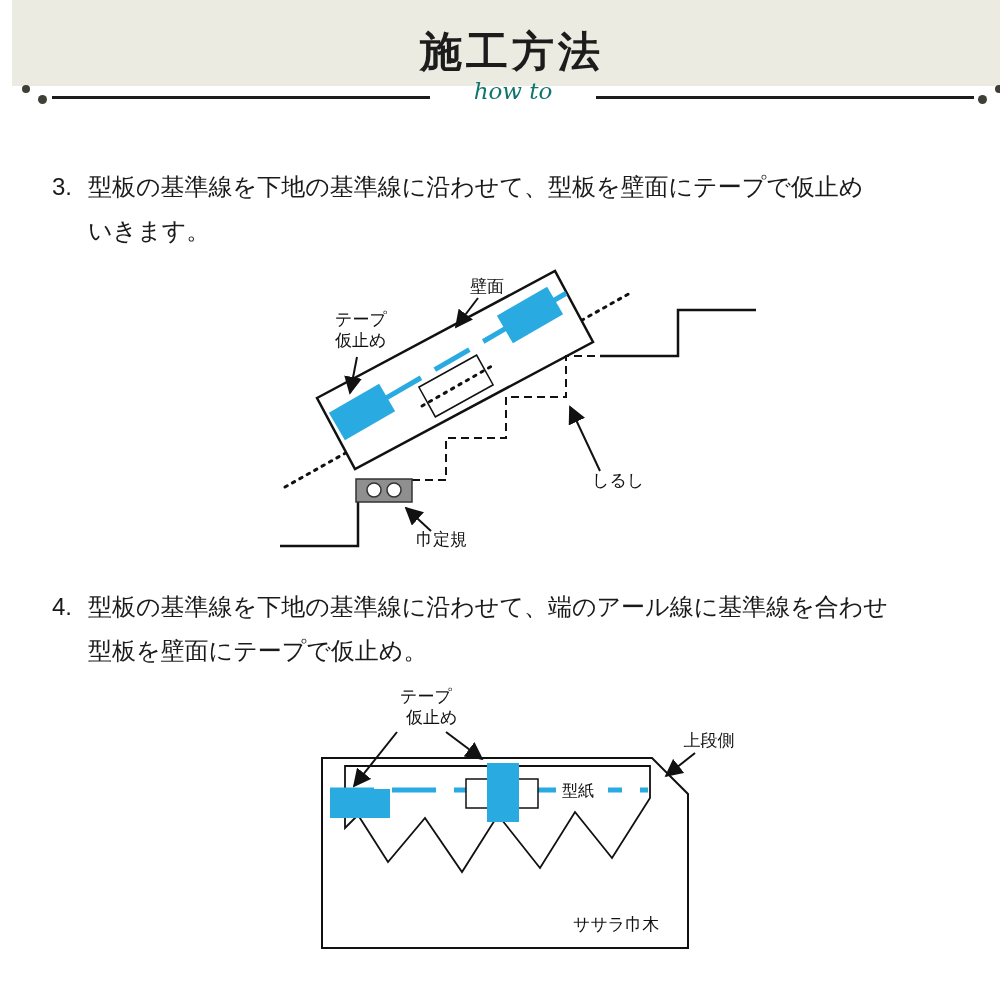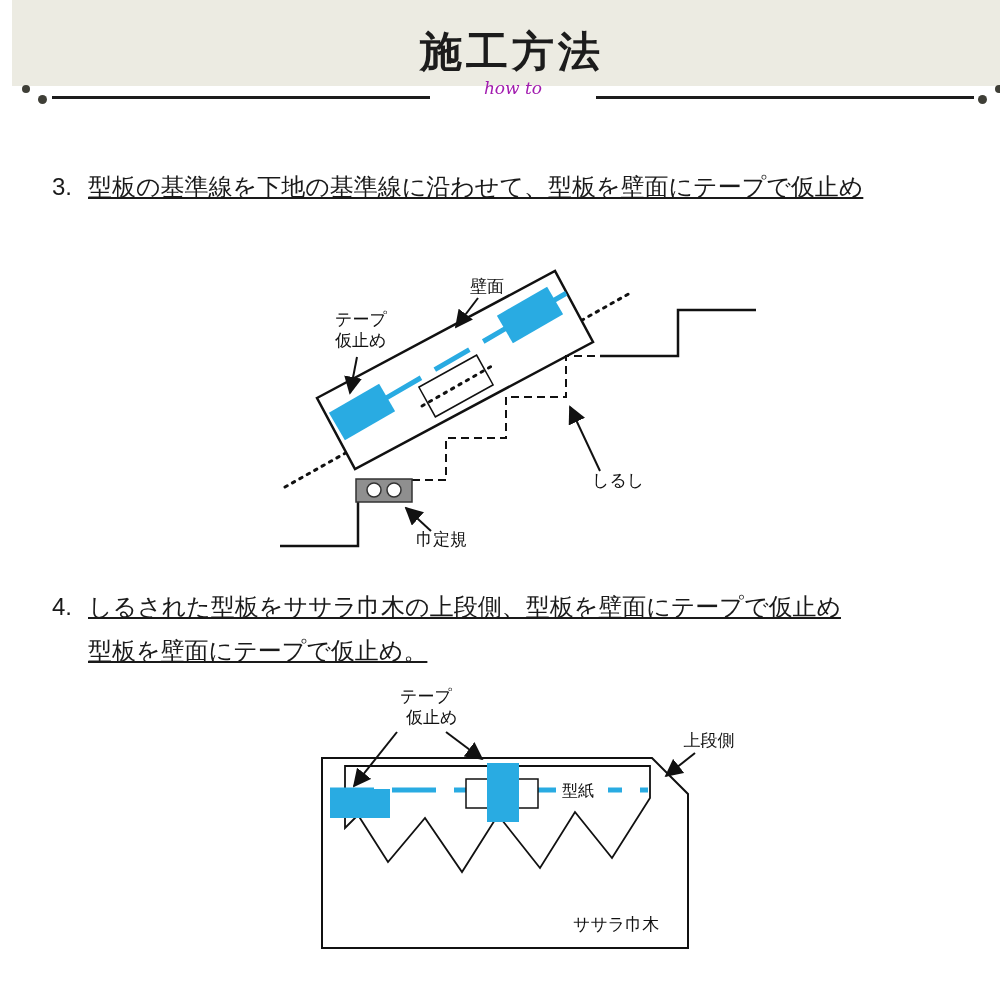--- a/index.html
+++ b/index.html
@@ -18,32 +18,32 @@
     text-align:center; font-size:42px; font-weight:bold;
     letter-spacing:4px; color:#1c1c1c;
   }
   .rule { position:absolute; top:96px; height:3px; background:#1c1c1c; }
   .rule.left  { left:40px;  width:378px; }
   .rule.right { left:584px; width:378px; }
   .howto {
     position:absolute; top:78px; left:418px; width:166px;
     text-align:center;
     font-family:"DejaVu Serif","Liberation Serif",serif;
-    font-style:italic; font-size:17px; color:#a21caf;
+    font-style:italic; font-size:23px; color:#0f766e;
   }
   .dot { position:absolute; border-radius:50%; background:#3f3f37; }
   .dot.d1 { left:10px;  top:85px; width:8px;  height:8px; }
   .dot.d2 { left:26px;  top:95px; width:9px;  height:9px; }
   .dot.d3 { left:966px; top:95px; width:9px;  height:9px; }
   .dot.d4 { left:983px; top:85px; width:8px;  height:8px; }
 
   
   .step { position:absolute; left:52px; display:flex; font-size:24px; line-height:44px; font-weight:500; color:#1a1a1a; }
   .step-num { width:36px; flex:none; }
-  .step-lines { flex:none;text-decoration:underline; }
+  .step-lines { flex:none; }
   .step-3 { top:165px; }
   .step-4 { top:585px; }
 
   
   .diagram1 { position:absolute; left:250px; top:265px; }
   .diagram2 { position:absolute; left:300px; top:680px; }
 
   svg text { font-family:"Liberation Sans","DejaVu Sans",sans-serif; fill:#111; }
 </style>
 </head>
@@ -59,20 +59,21 @@
     <span class="dot d4"></span>
     <div class="rule left"></div>
     <div class="rule right"></div>
     <div class="howto">how to</div>
   </div>
 
   <div class="step step-3">
     <div class="step-num">3.</div>
     <div class="step-lines">
       <div>型板の基準線を下地の基準線に沿わせて、型板を壁面にテープで仮止め</div>
+      <div>いきます。</div>
     </div>
   </div>
 
   <svg class="diagram1" width="530" height="310" viewBox="0 0 530 310">
     <defs>
       <marker id="ah1" viewBox="0 0 10 10" refX="9" refY="5" markerWidth="9" markerHeight="9" orient="auto">
         <path d="M0,0 L10,5 L0,10 z" fill="#111"></path>
       </marker>
     </defs>
 
@@ -116,21 +117,21 @@
     <text x="342" y="221" font-size="17">しるし</text>
     <line x1="350" y1="206" x2="320" y2="142" stroke="#111" stroke-width="2" marker-end="url(#ah1)"></line>
 
     <text x="166" y="280" font-size="17">巾定規</text>
     <line x1="181" y1="266" x2="156" y2="243" stroke="#111" stroke-width="2" marker-end="url(#ah1)"></line>
   </svg>
 
   <div class="step step-4">
     <div class="step-num">4.</div>
     <div class="step-lines">
-      <div>しるされた型板をササラ巾木の上段側、型板を壁面にテープで仮止め</div>
+      <div>型板の基準線を下地の基準線に沿わせて、端のアール線に基準線を合わせ</div>
       <div>型板を壁面にテープで仮止め。</div>
     </div>
   </div>
 
   <svg class="diagram2" width="460" height="280" viewBox="0 0 460 280">
     <defs>
       <marker id="ah2" viewBox="0 0 10 10" refX="9" refY="5" markerWidth="9" markerHeight="9" orient="auto">
         <path d="M0,0 L10,5 L0,10 z" fill="#111"></path>
       </marker>
     </defs>

